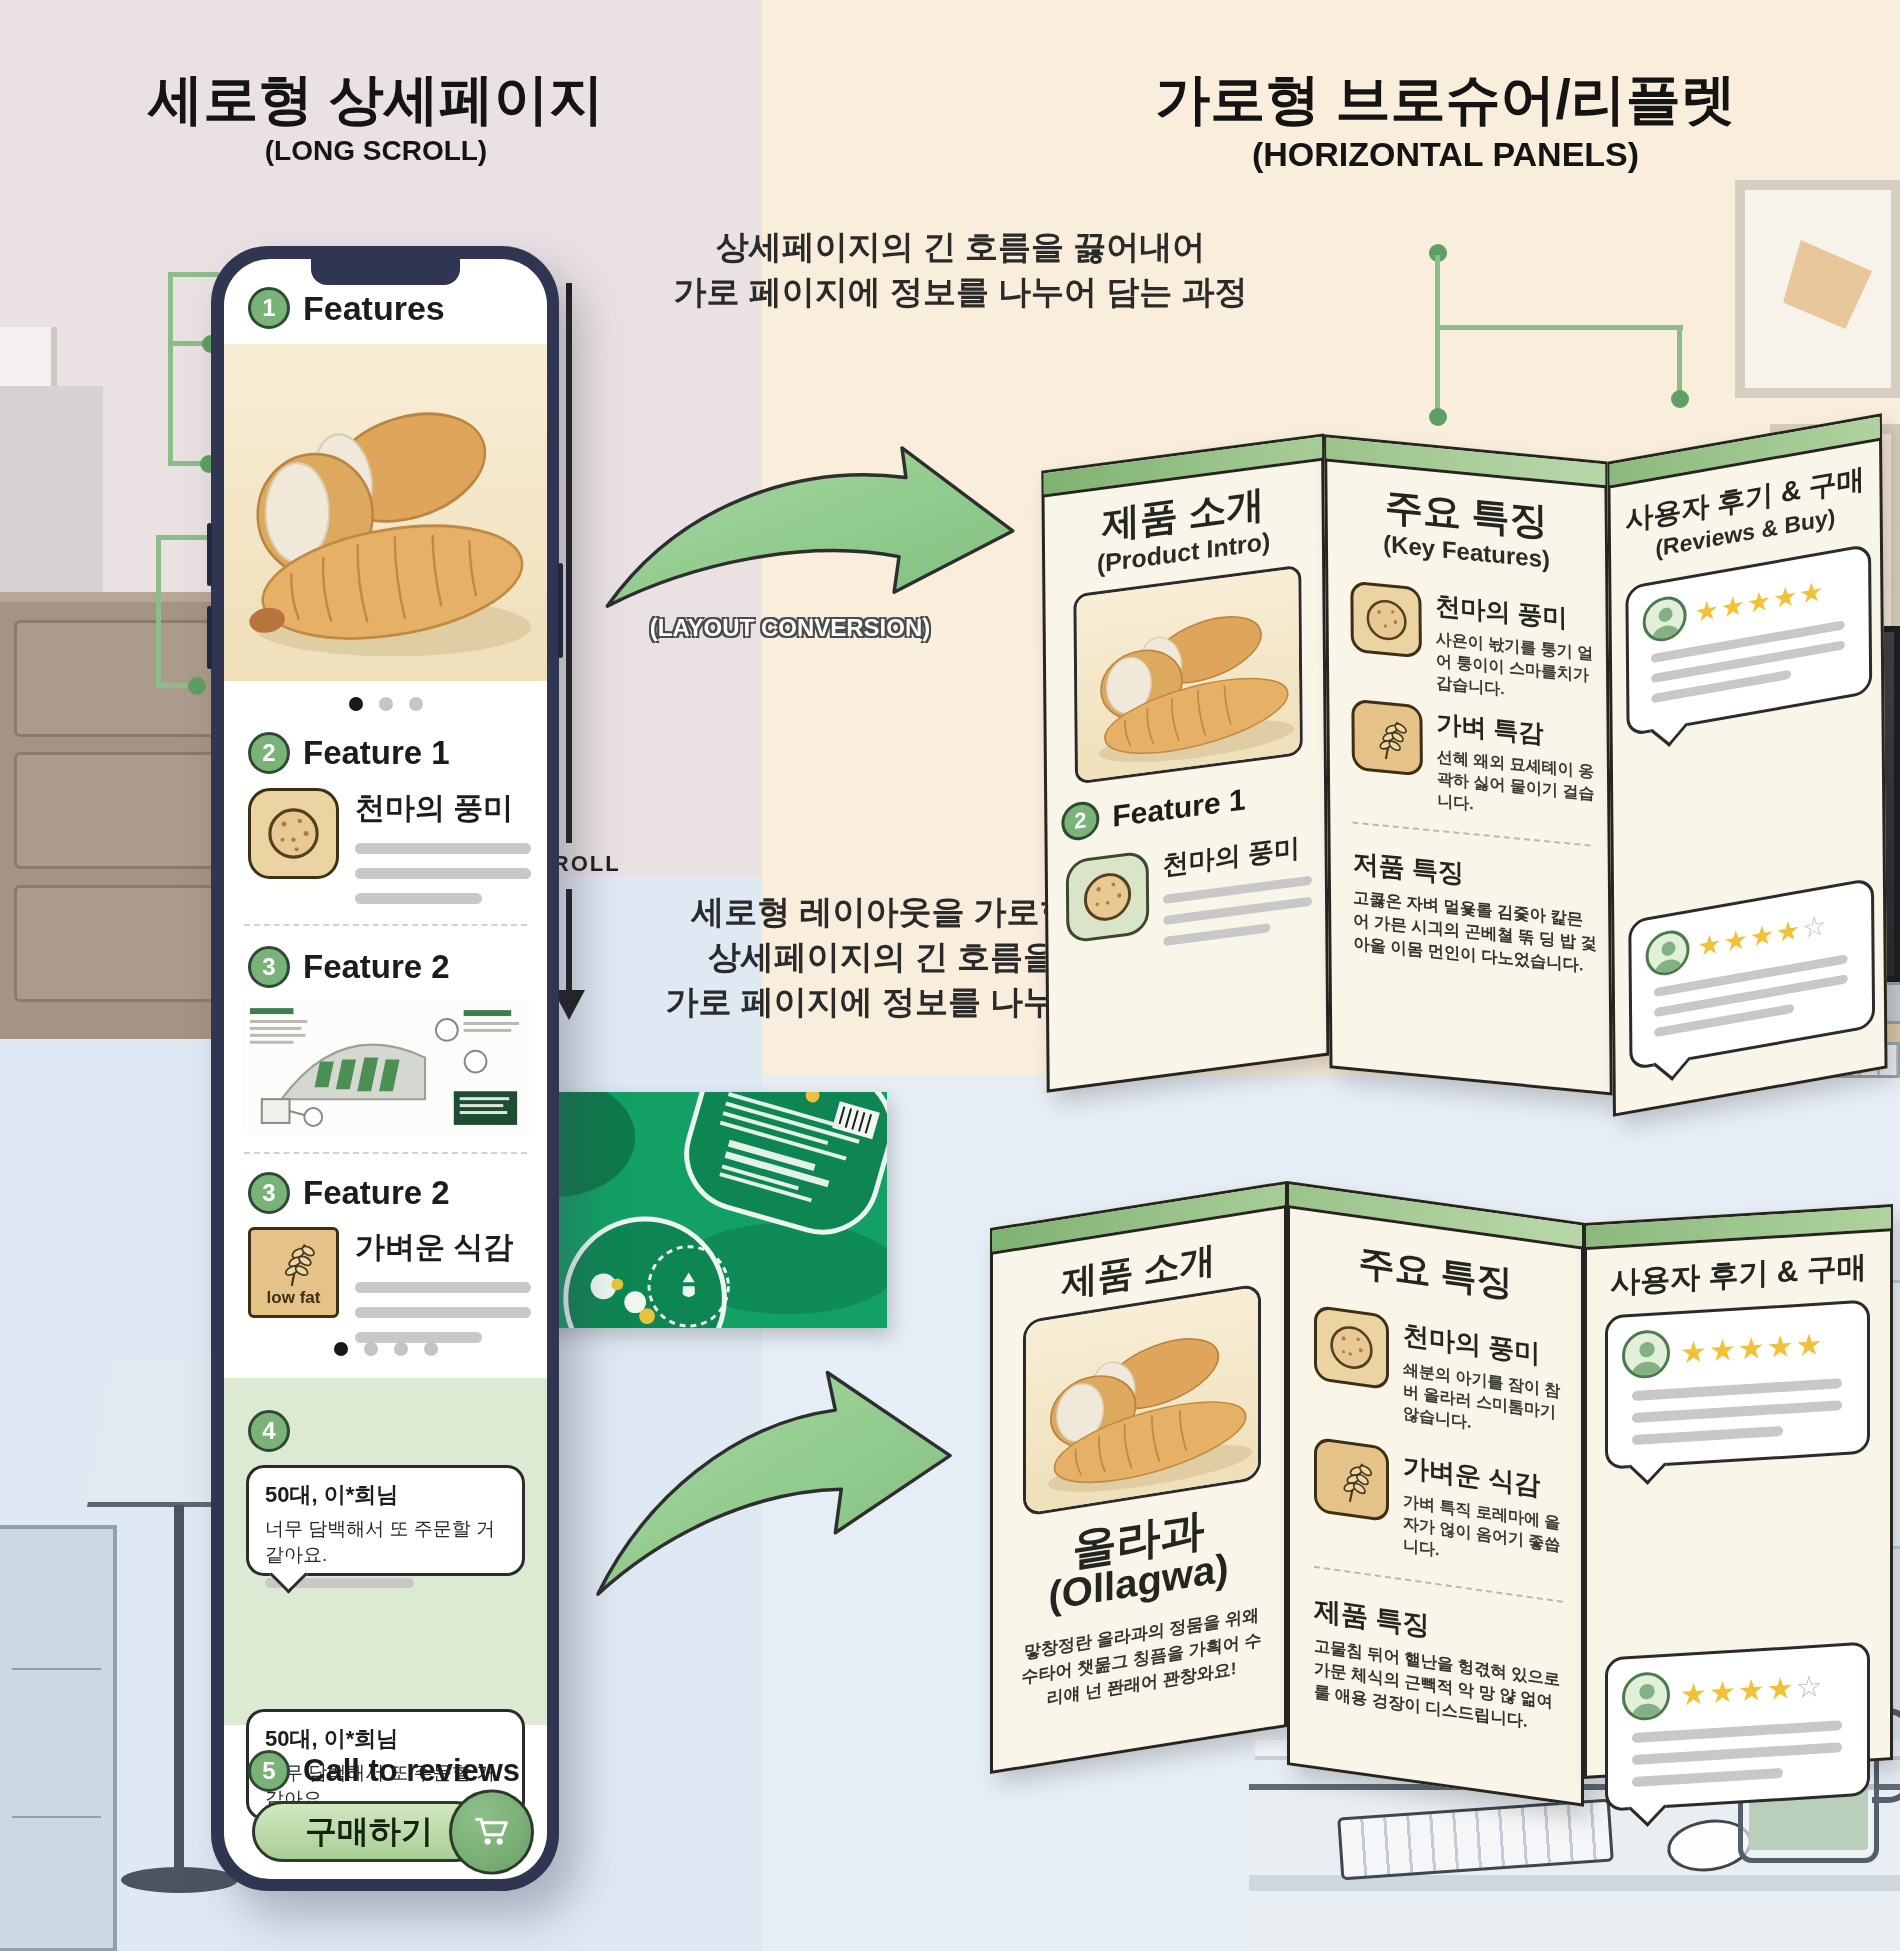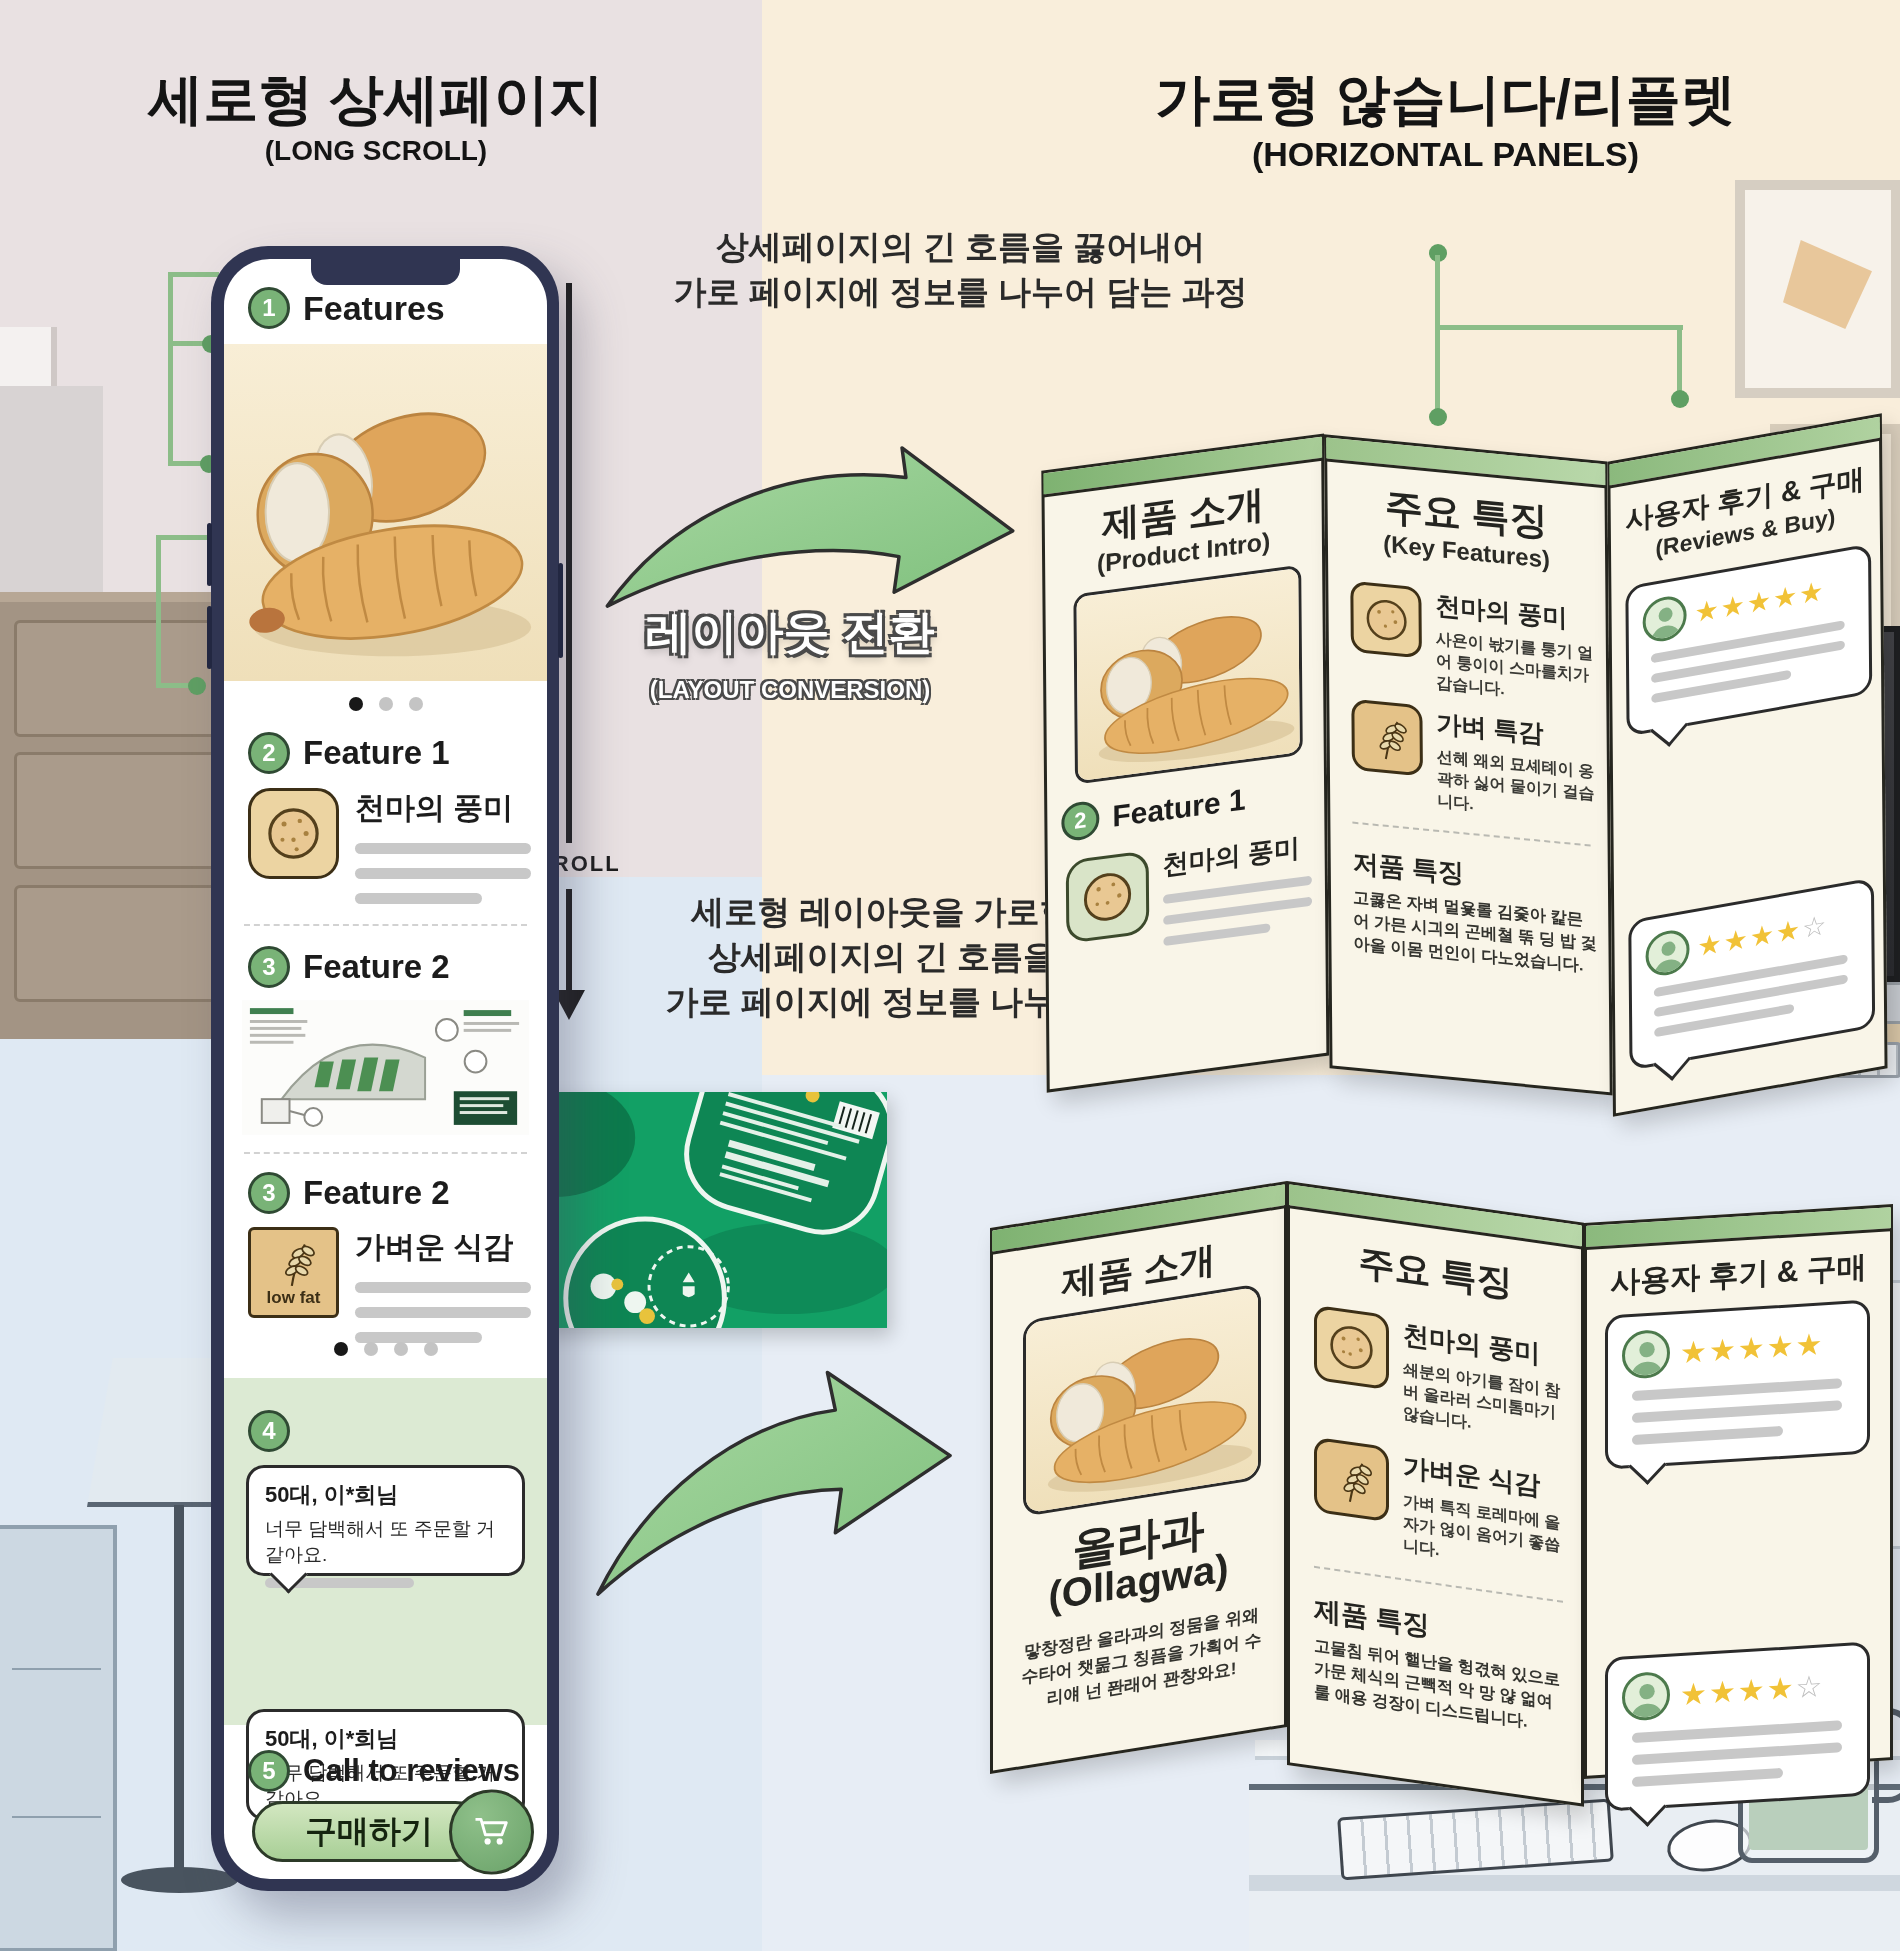--- a/index.html
+++ b/index.html
@@ -176,21 +176,21 @@
 <div class="abs br-mouse"></div>
 <div class="abs br-glass">
   <span class="liquid"></span>
     <span class="handle"></span>
     <span class="stir"></span>
     <span class="ball"></span>
 </div>
 
 <div class="abs sec-title title-l">세로형 상세페이지</div>
 <div class="abs sub-l">(LONG SCROLL)</div>
-<div class="abs sec-title title-r">가로형 않습니다/리플렛</div>
+<div class="abs sec-title title-r">가로형 브로슈어/리플렛</div>
 <div class="abs sub-r">(HORIZONTAL PANELS)</div>
 
 <div class="abs note note-top">
   <div>상세페이지의 긴 호름을 끓어내어</div>
   <div>가로 페이지에 정보를 나누어 담는 과정</div>
 </div>
 <div class="abs note note-bottom">
   <div>세로형 레이아웃을 가로항으로 전활</div>
   <div>상세페이지의 긴 호름을 끓어내어</div>
   <div>가로 페이지에 정보를 나누어 담는 과정</div>
@@ -232,21 +232,20 @@
         <stop offset="1" stop-color="#7fc07d"></stop>
   </linearGradient>
     </defs>
   <path d="M 8 172 C 80 70, 200 28, 310 42 L 306 12 L 418 96 L 298 158 L 303 122 C 210 104, 95 128, 8 172 Z" fill="url(#ag1)" stroke="#2e2e2e" stroke-width="3.5" stroke-linejoin="round"></path>
 </svg>
 <svg class="abs" style="left:586px;top:1329px;" width="376" height="277" viewBox="0 0 380 280">
   <path d="M 12 268 C 60 170, 150 96, 252 82 L 244 44 L 368 128 L 252 206 L 258 162 C 170 164, 80 206, 12 268 Z" fill="url(#ag1)" stroke="#2e2e2e" stroke-width="3.5" stroke-linejoin="round"></path>
 </svg>
 
 <div class="abs conv">
-  <div class="t1">레이아웃 전환</div>
   <div class="t2">(LAYOUT CONVERSION)</div>
 </div>
 
 <svg class="abs gphoto" viewBox="0 0 350 238">
   <rect width="350" height="238" fill="#12a065"></rect>
   <ellipse cx="14" cy="46" rx="82" ry="60" fill="#0c7a4c"></ellipse>
   <ellipse cx="250" cy="178" rx="110" ry="46" fill="#0d8153" opacity="0.7"></ellipse>
   <g transform="rotate(16 240 60)">
     <rect x="150" y="-34" width="196" height="162" rx="56" fill="#0e8654" stroke="#eef6f0" stroke-width="5"></rect>
     <rect x="286" y="-6" width="42" height="28" fill="#f2f7f3"></rect>

